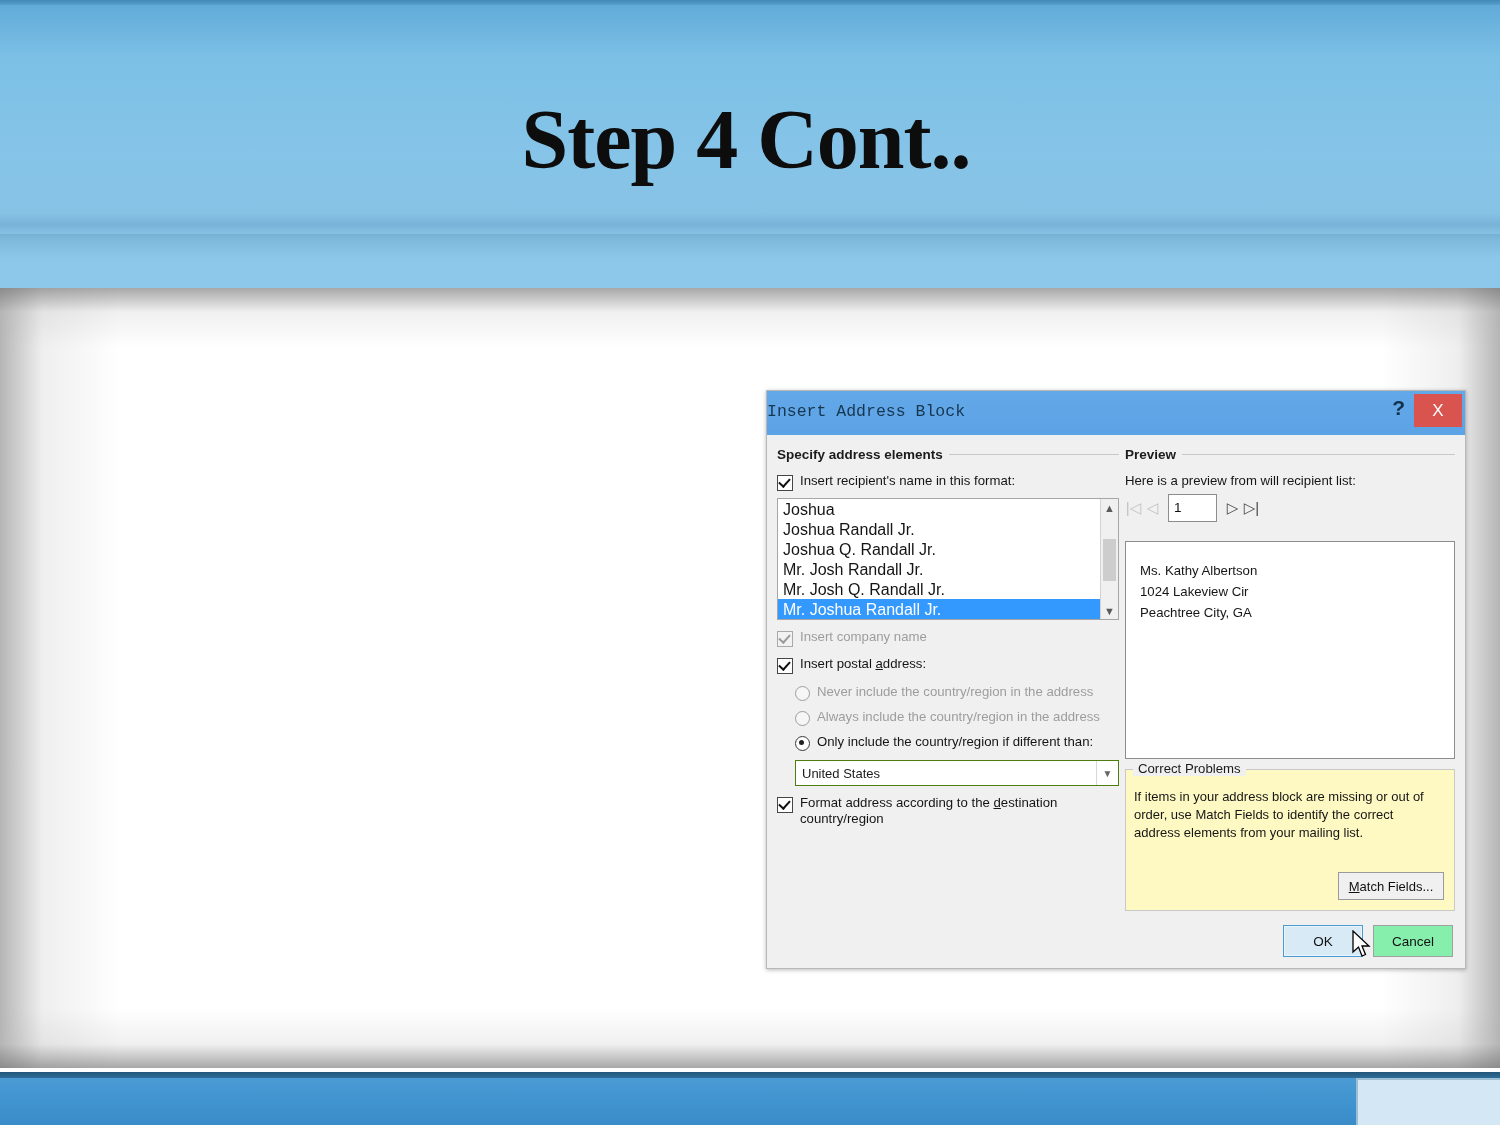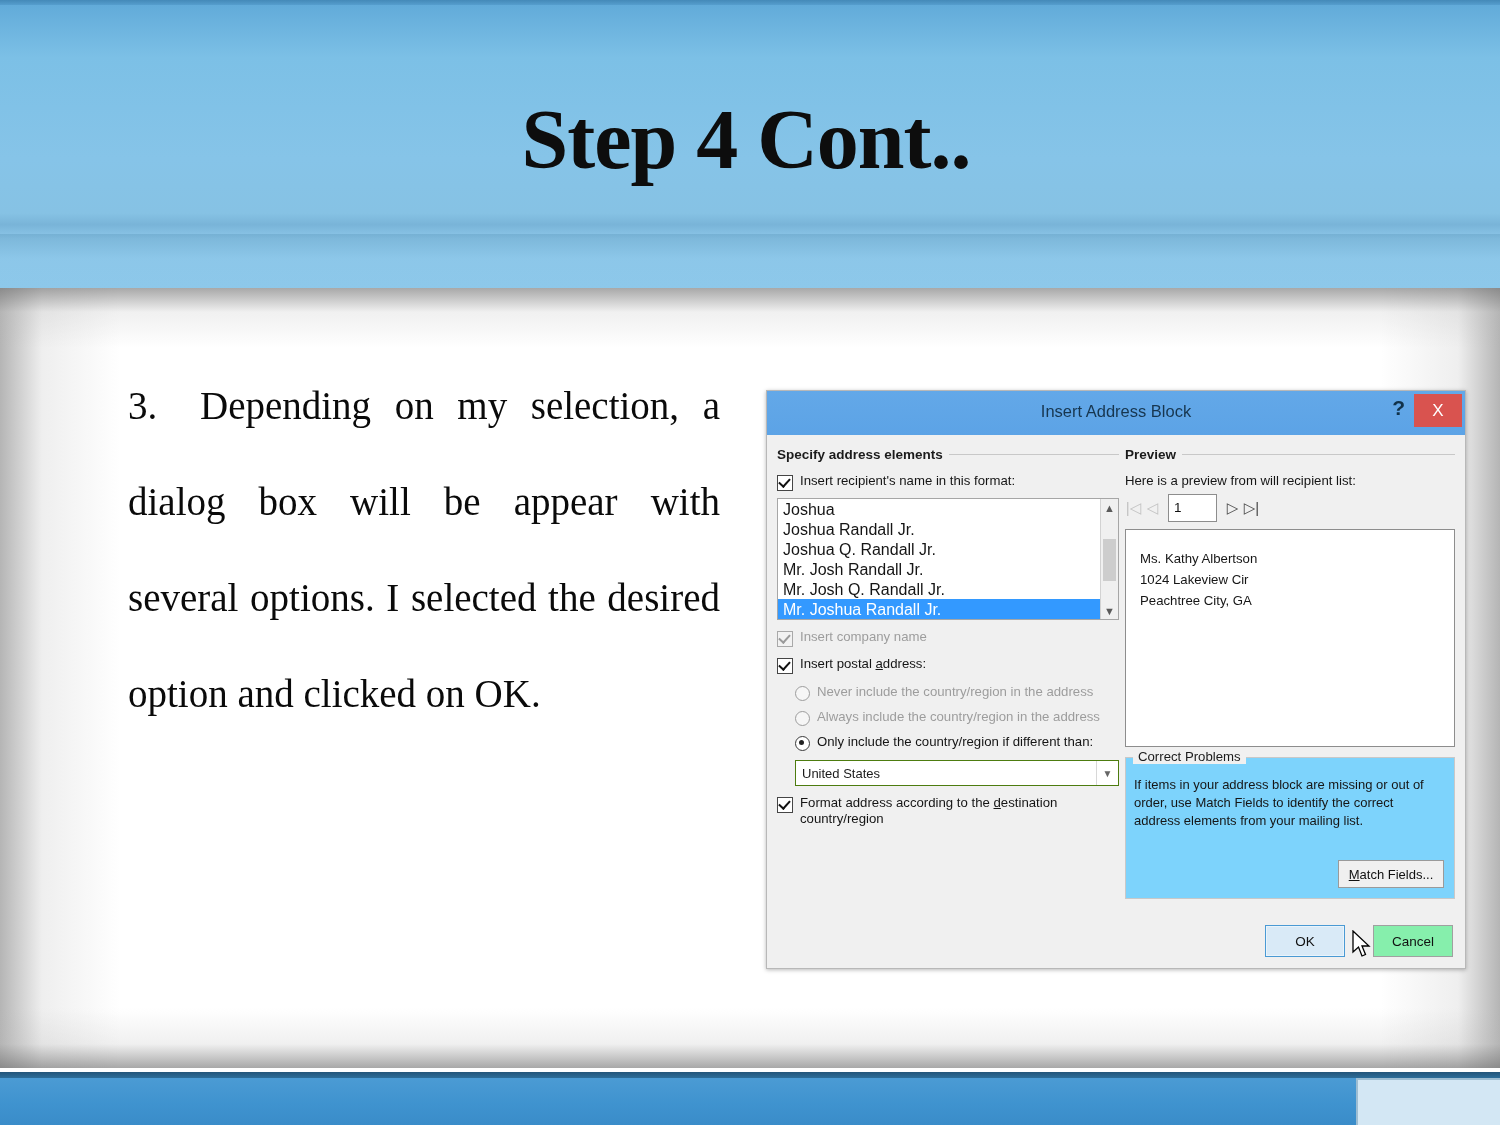--- a/index.html
+++ b/index.html
@@ -65,22 +65,22 @@
     position:absolute;left:766px;top:390px;width:698px;height:577px;
     background:#f0f0f0;border:1px solid #b8b8b8;
     box-shadow:0 1px 4px rgba(0,0,0,.28);
     font-family:"Liberation Sans",sans-serif;
   }
   .dlg-title{
     position:relative;height:44px;
     background:linear-gradient(180deg,#63a8e8 0%,#5ca3e6 100%);
   }
   .dlg-title .t{
-    position:absolute;left:0;right:0;top:11px;text-align:center;
-    font-size:16.5px;color:#17364f;
+    position:absolute;left:0;right:0;top:11px;text-align:left;
+    font-size:16.5px;color:#17364f;font-family:Liberation Mono, monospace;
   }
   .help-ico{
     position:absolute;right:60px;top:5px;font-size:21px;color:#11324a;
     font-weight:bold;cursor:pointer;
   }
   .close-btn{
     position:absolute;right:3px;top:3px;width:48px;height:33px;
     background:#d9534f;color:#fff;font-size:17px;
     display:flex;align-items:center;justify-content:center;cursor:pointer;
   }
@@ -151,36 +151,36 @@
 
   .prev-label{font-size:13.2px;color:#151515;margin-top:9px;}
   .nav{display:flex;align-items:center;margin-top:6px;gap:2px;}
   .nav .a{width:17px;height:26px;display:flex;align-items:center;justify-content:center;
     font-size:15px;color:#4a4a4a;cursor:pointer;}
   .nav .a.dis{color:#c2c2c2;cursor:default;}
   .nav .spin{width:42px;height:26px;background:#fff;border:1px solid #8d8d8d;
     font-size:13.5px;color:#111;padding-left:5px;line-height:26px;margin:0 5px;cursor:text;}
 
   .prevbox{
-    margin-top:7px;height:198px;background:#fff;border:1px solid #8d8d8d;padding:18px 0 0 14px;
+    margin-top:19px;height:198px;background:#fff;border:1px solid #8d8d8d;padding:18px 0 0 14px;
   }
   .prevbox div{font-size:13.2px;color:#161616;line-height:21px;}
 
   .cp{
-    margin-top:10px;border:1px solid #c8c8c8;position:relative;height:140px;background:#7dd3fc;
+    margin-top:10px;border:1px solid #c8c8c8;position:relative;height:140px;background:#fef9c3;
   }
   .cp-title{position:absolute;left:7px;top:-9px;background:#f0f0f0;padding:0 5px;font-size:13.2px;color:#1b1b1b;}
   .cp-text{padding:18px 12px 0 8px;font-size:13px;color:#161616;line-height:18px;}
   .mf-btn{
     position:absolute;right:10px;bottom:10px;width:104px;height:26px;background:#f0f0f0;
     border:1px solid #9a9a9a;font-size:13px;color:#111;
     display:flex;align-items:center;justify-content:center;cursor:pointer;
   }
 
-  .btnrow{position:absolute;right:12px;bottom:10px;display:flex;gap:28px;}
+  .btnrow{position:absolute;right:12px;bottom:10px;display:flex;gap:10px;}
   .btn{width:78px;height:30px;border:1px solid #a0a0a0;background:#86efac;
     font-size:13.5px;color:#111;display:flex;align-items:center;justify-content:center;cursor:pointer;}
   .btn.primary{background:#d9eaf7;border:1px solid #4a9ad4;box-shadow:inset 0 0 0 1px #eaf4fb;}
 
   .cursor{position:absolute;left:1352px;top:930px;width:22px;height:30px;pointer-events:none;}
 </style>
 </head>
 <body>
 
 <div id="slide">
@@ -190,23 +190,20 @@
   </div>
   <div class="title">Step 4 Cont..</div>
 
   <div class="card">
     <div class="vig l"></div>
     <div class="vig r"></div>
     <div class="vig t"></div>
     <div class="vig b"></div>
   </div>
 
-  <div class="para">
-    <span class="num">3.</span><span>Depending on my selection, a dialog box will be appear with several options. I selected the desired option and clicked on OK.</span>
-  </div>
 
   <div class="dlg">
 
     <div class="dlg-title">
       <div class="t">Insert Address Block</div>
       <div class="help-ico">?</div>
       <div class="close-btn">X</div>
     </div>
 
     <div class="dlg-body">

